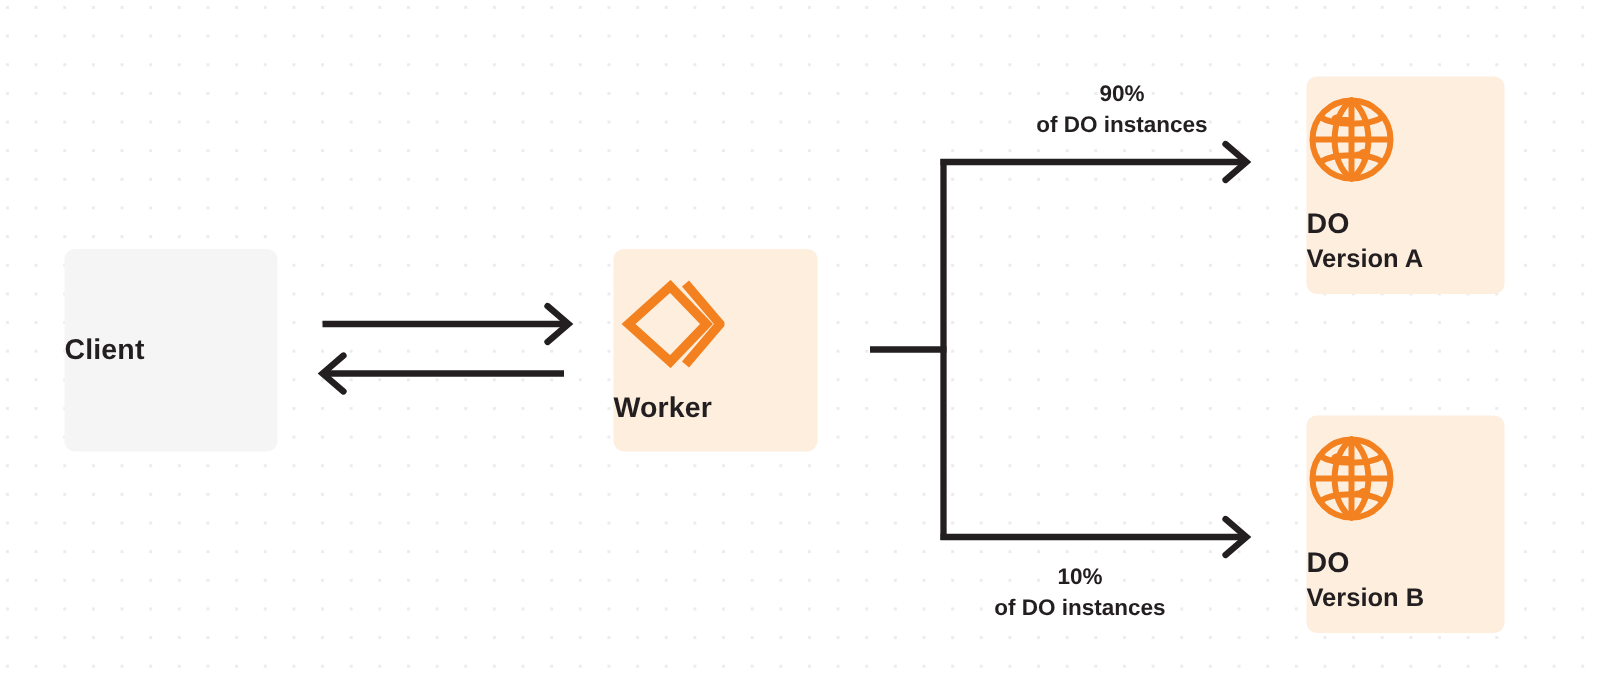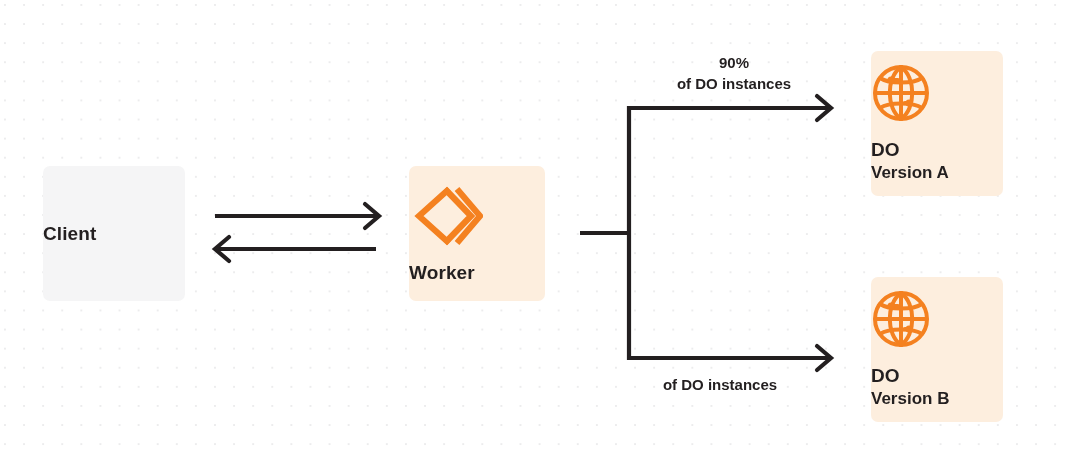--- a/index.html
+++ b/index.html
@@ -107,21 +107,21 @@
     position: absolute;
     text-align: center;
     font-size: 15px;
     font-weight: bold;
     color: #231f20;
     line-height: 1.42;
     white-space: nowrap;
     z-index: 4;
   }
   .edge-label-top {
-    left: 634px;
+    left: 648px;
     top: 52px;
     width: 200px;
   }
   .edge-label-bottom {
     left: 620px;
     top: 374px;
     width: 200px;
   }
 </style>
 </head>
@@ -162,20 +162,21 @@
 
     </g>
   </svg>
 
   <div class="edge-label edge-label-top">
     <div>90%</div>
     <div>of DO instances</div>
   </div>
 
   <div class="edge-label edge-label-bottom">
+    <div>10%</div>
     <div>of DO instances</div>
   </div>
 
   <div class="node node-client">
     <div class="label-strong">Client</div>
   </div>
 
   <div class="node node-worker">
     <span class="icon-worker">
       <svg viewBox="0 0 74 64" width="74" height="64" xmlns="http://www.w3.org/2000/svg">

